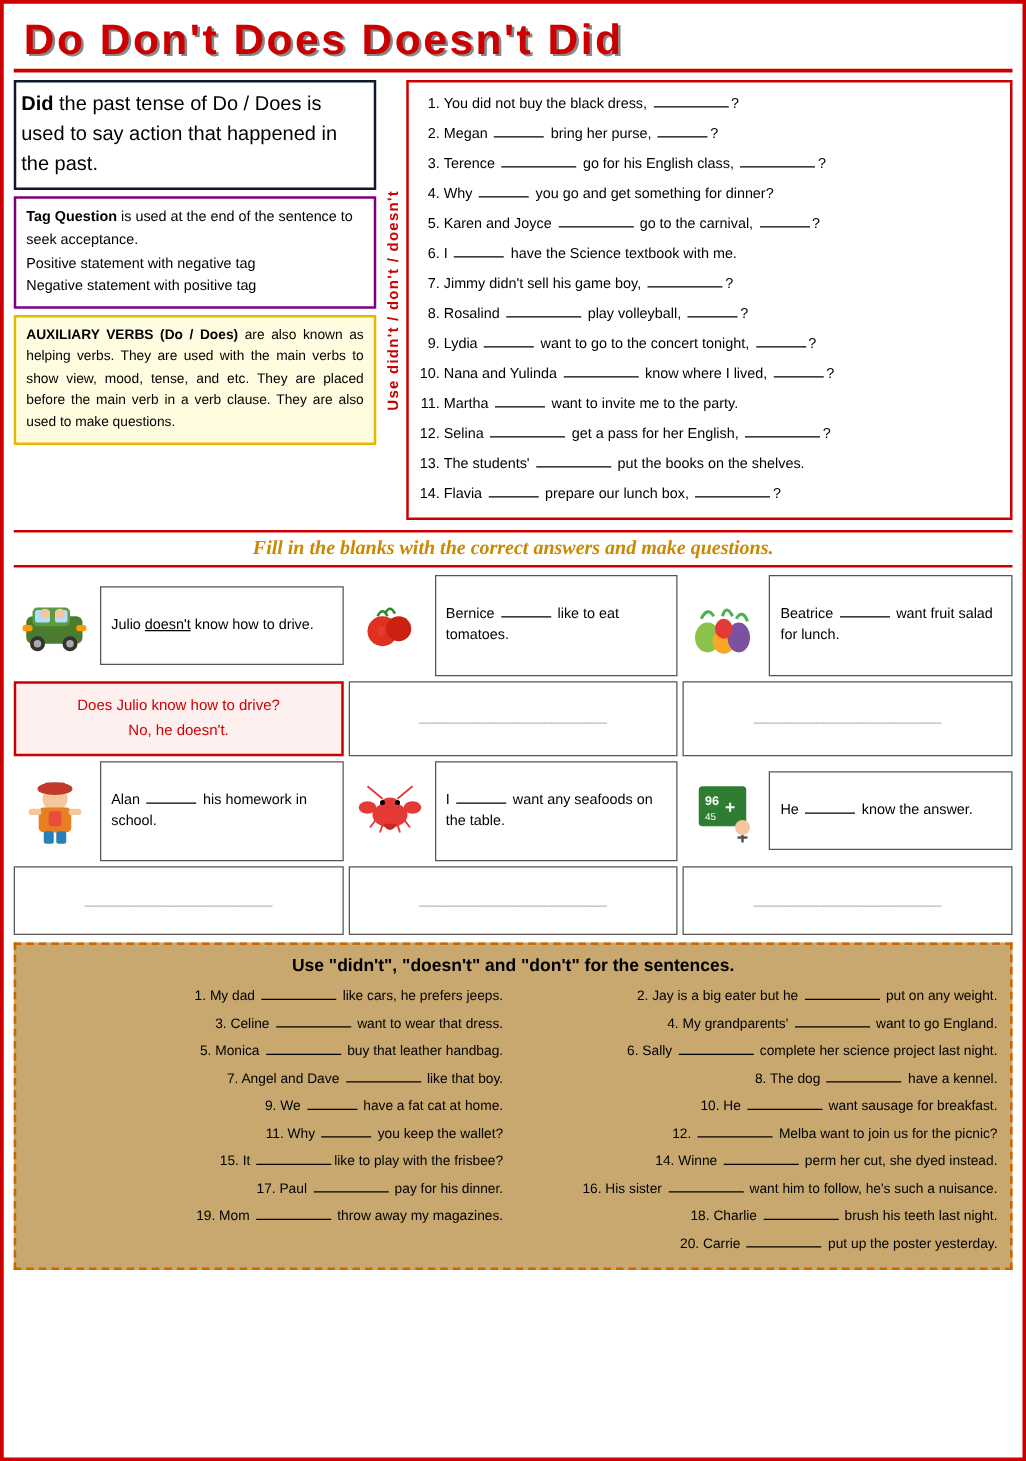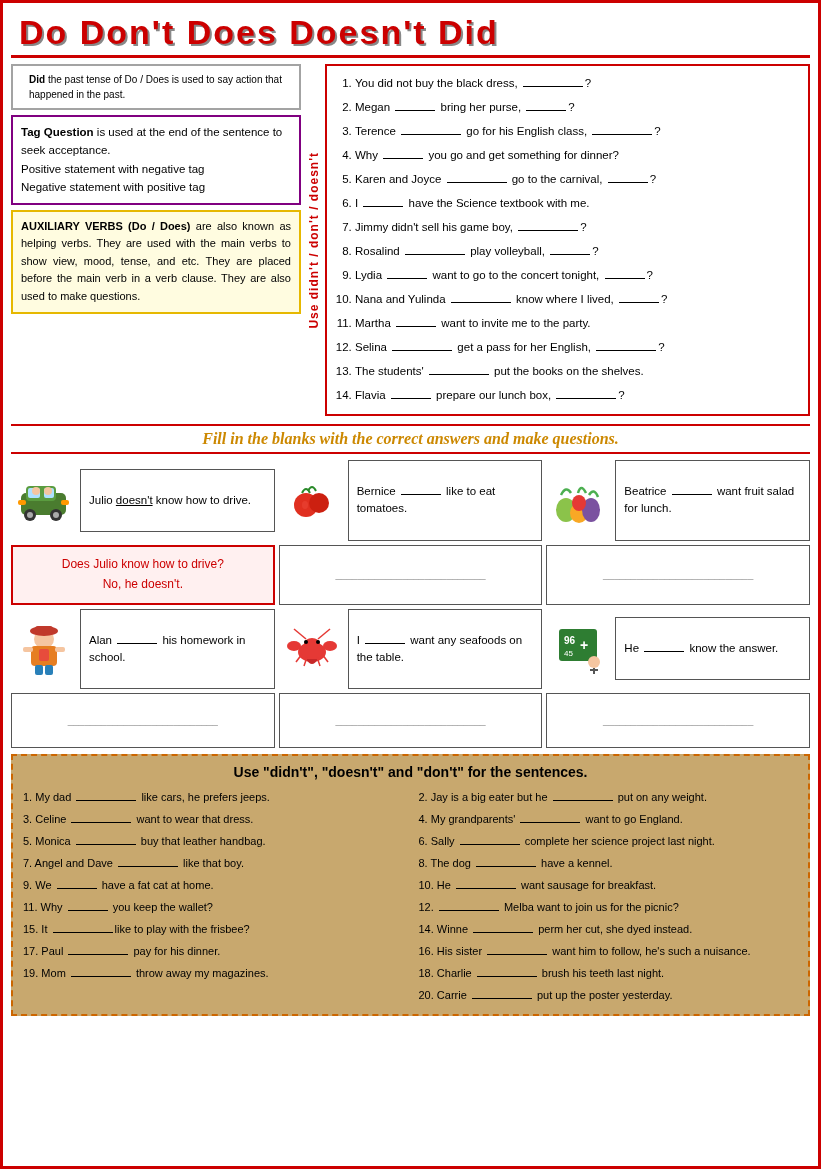--- a/index.html
+++ b/index.html
@@ -31,23 +31,23 @@
       margin-bottom: 8px;
     }
     .left-boxes {
       width: 290px;
       flex-shrink: 0;
       display: flex;
       flex-direction: column;
       gap: 5px;
     }
     .box-did {
-      border: 2px solid #a3a3a3;
-      padding: 6px 16px;
-      font-size: 10px;
+      border: 2px solid #0f172a;
+      padding: 6px 4px;
+      font-size: 16px;
       line-height: 1.5;
     }
     .box-tag {
       border: 2px solid #800080;
       padding: 6px 8px;
       font-size: 11.5px;
       line-height: 1.6;
     }
     .box-aux {
       border: 2px solid #e6b800;
@@ -155,20 +155,21 @@
       font-weight: bold;
       margin-bottom: 6px;
       font-family: Arial, sans-serif;
     }
     .bottom-grid {
       display: grid;
       grid-template-columns: 1fr 1fr;
       gap: 2px 16px;
       font-size: 11px;
       line-height: 2;
+      text-align: right;
     }
     u { text-decoration: underline; }
   </style>
 </head>
 <body>
 
 <div class="page-title">Do  Don't  Does  Doesn't  Did</div>
 
 <div class="top-section">
 

